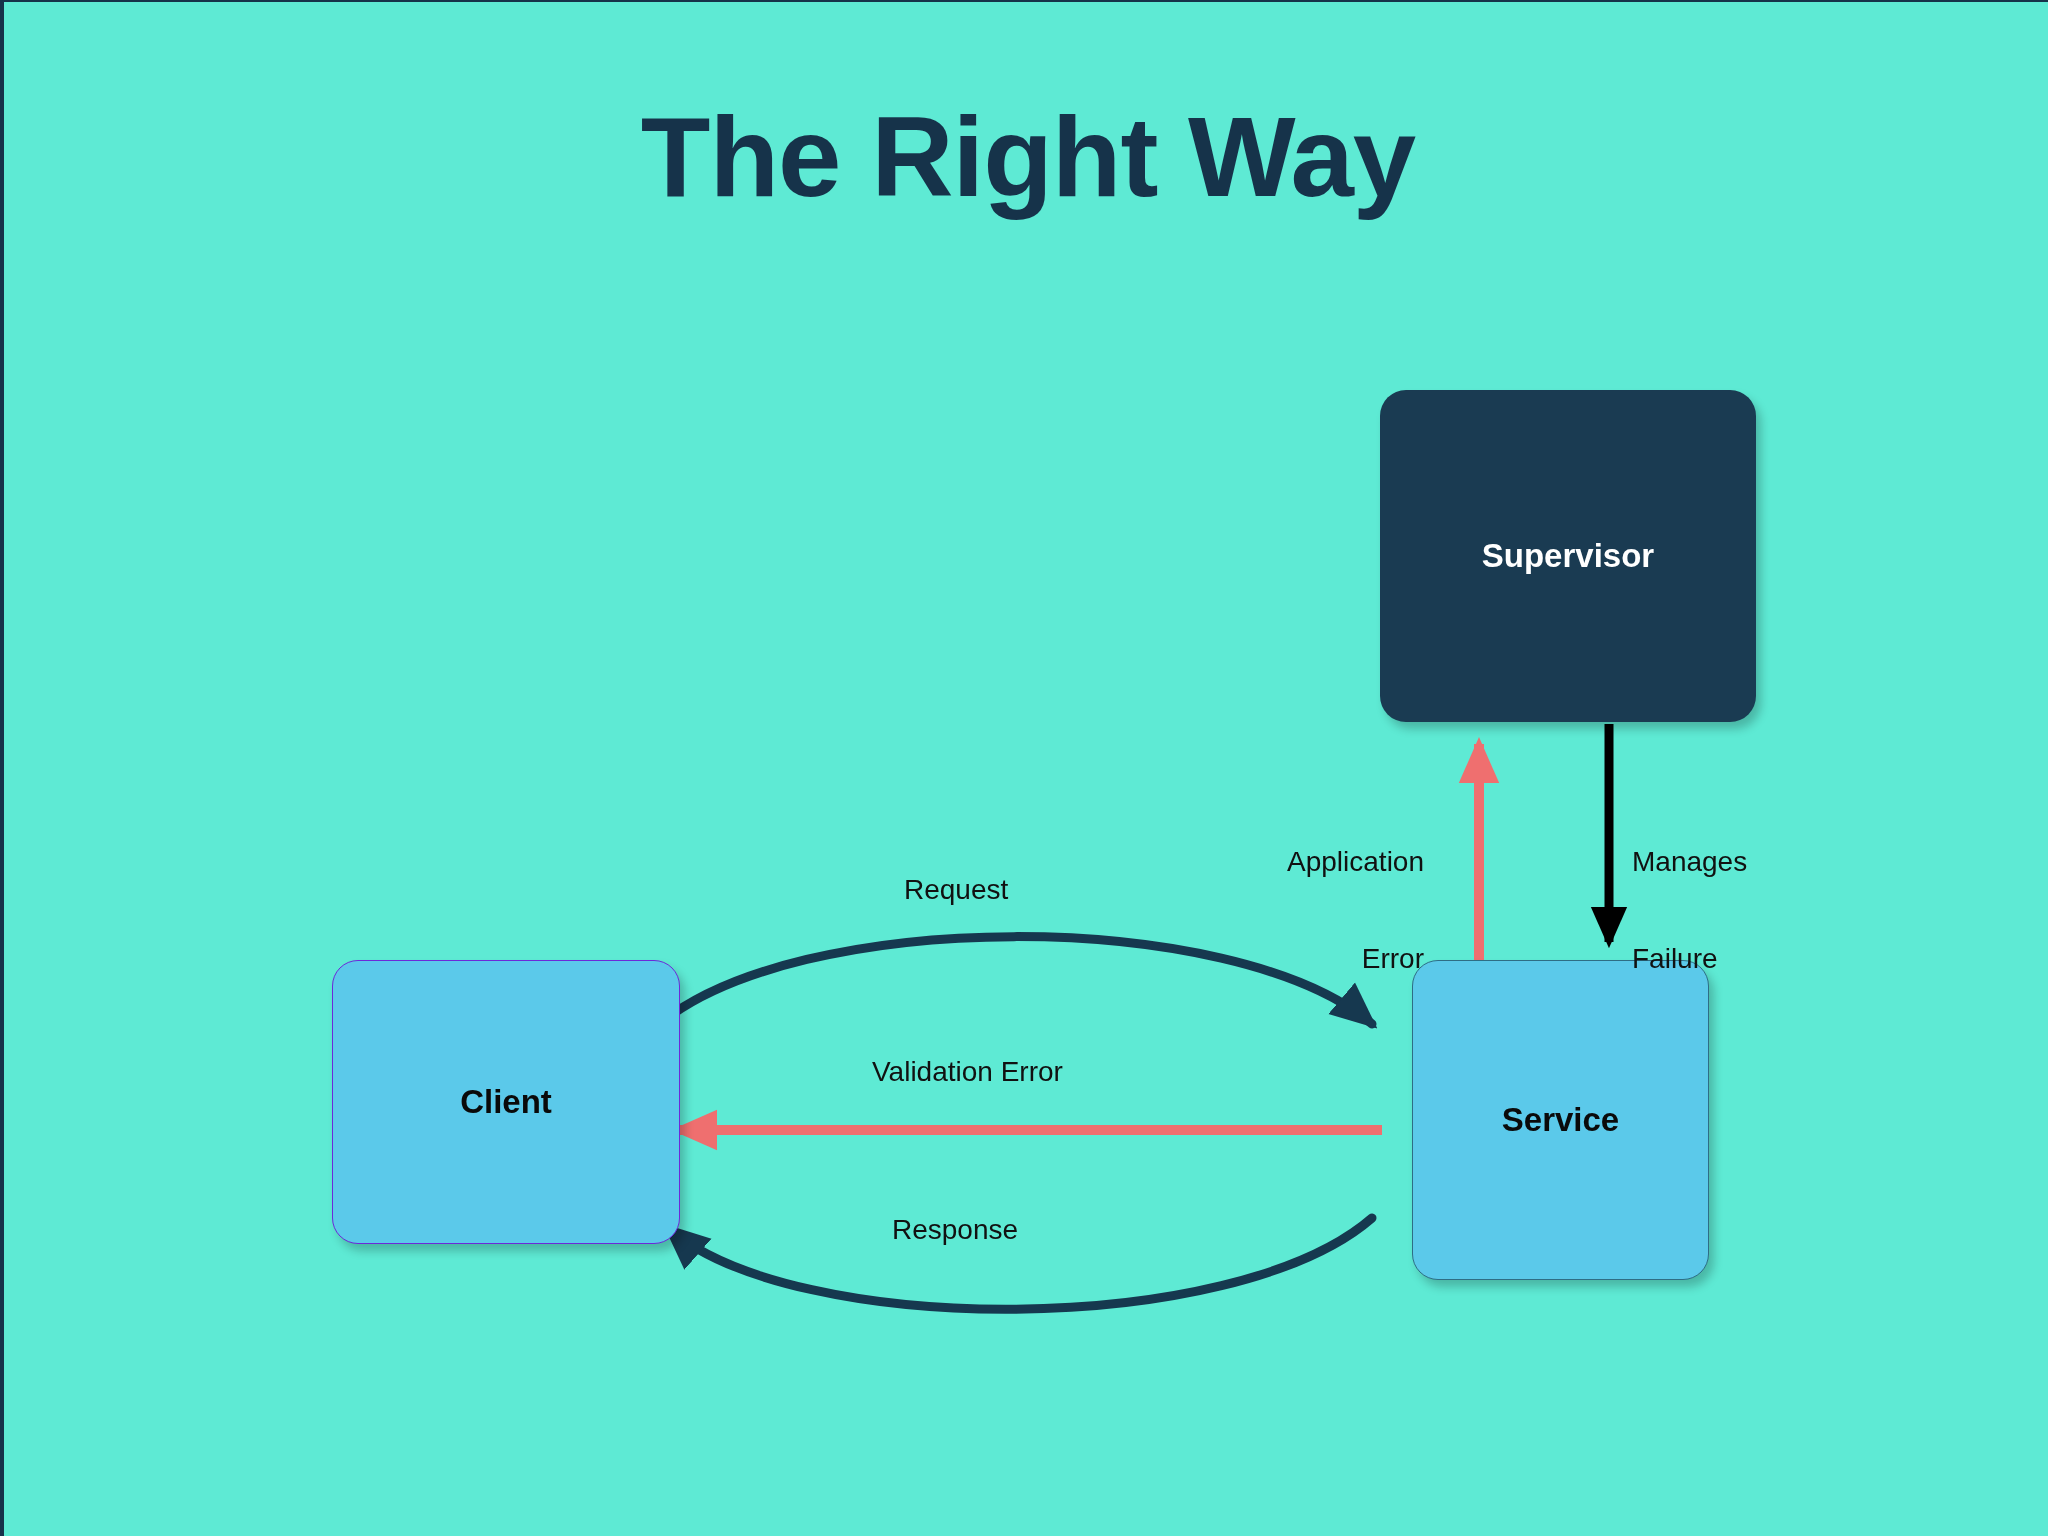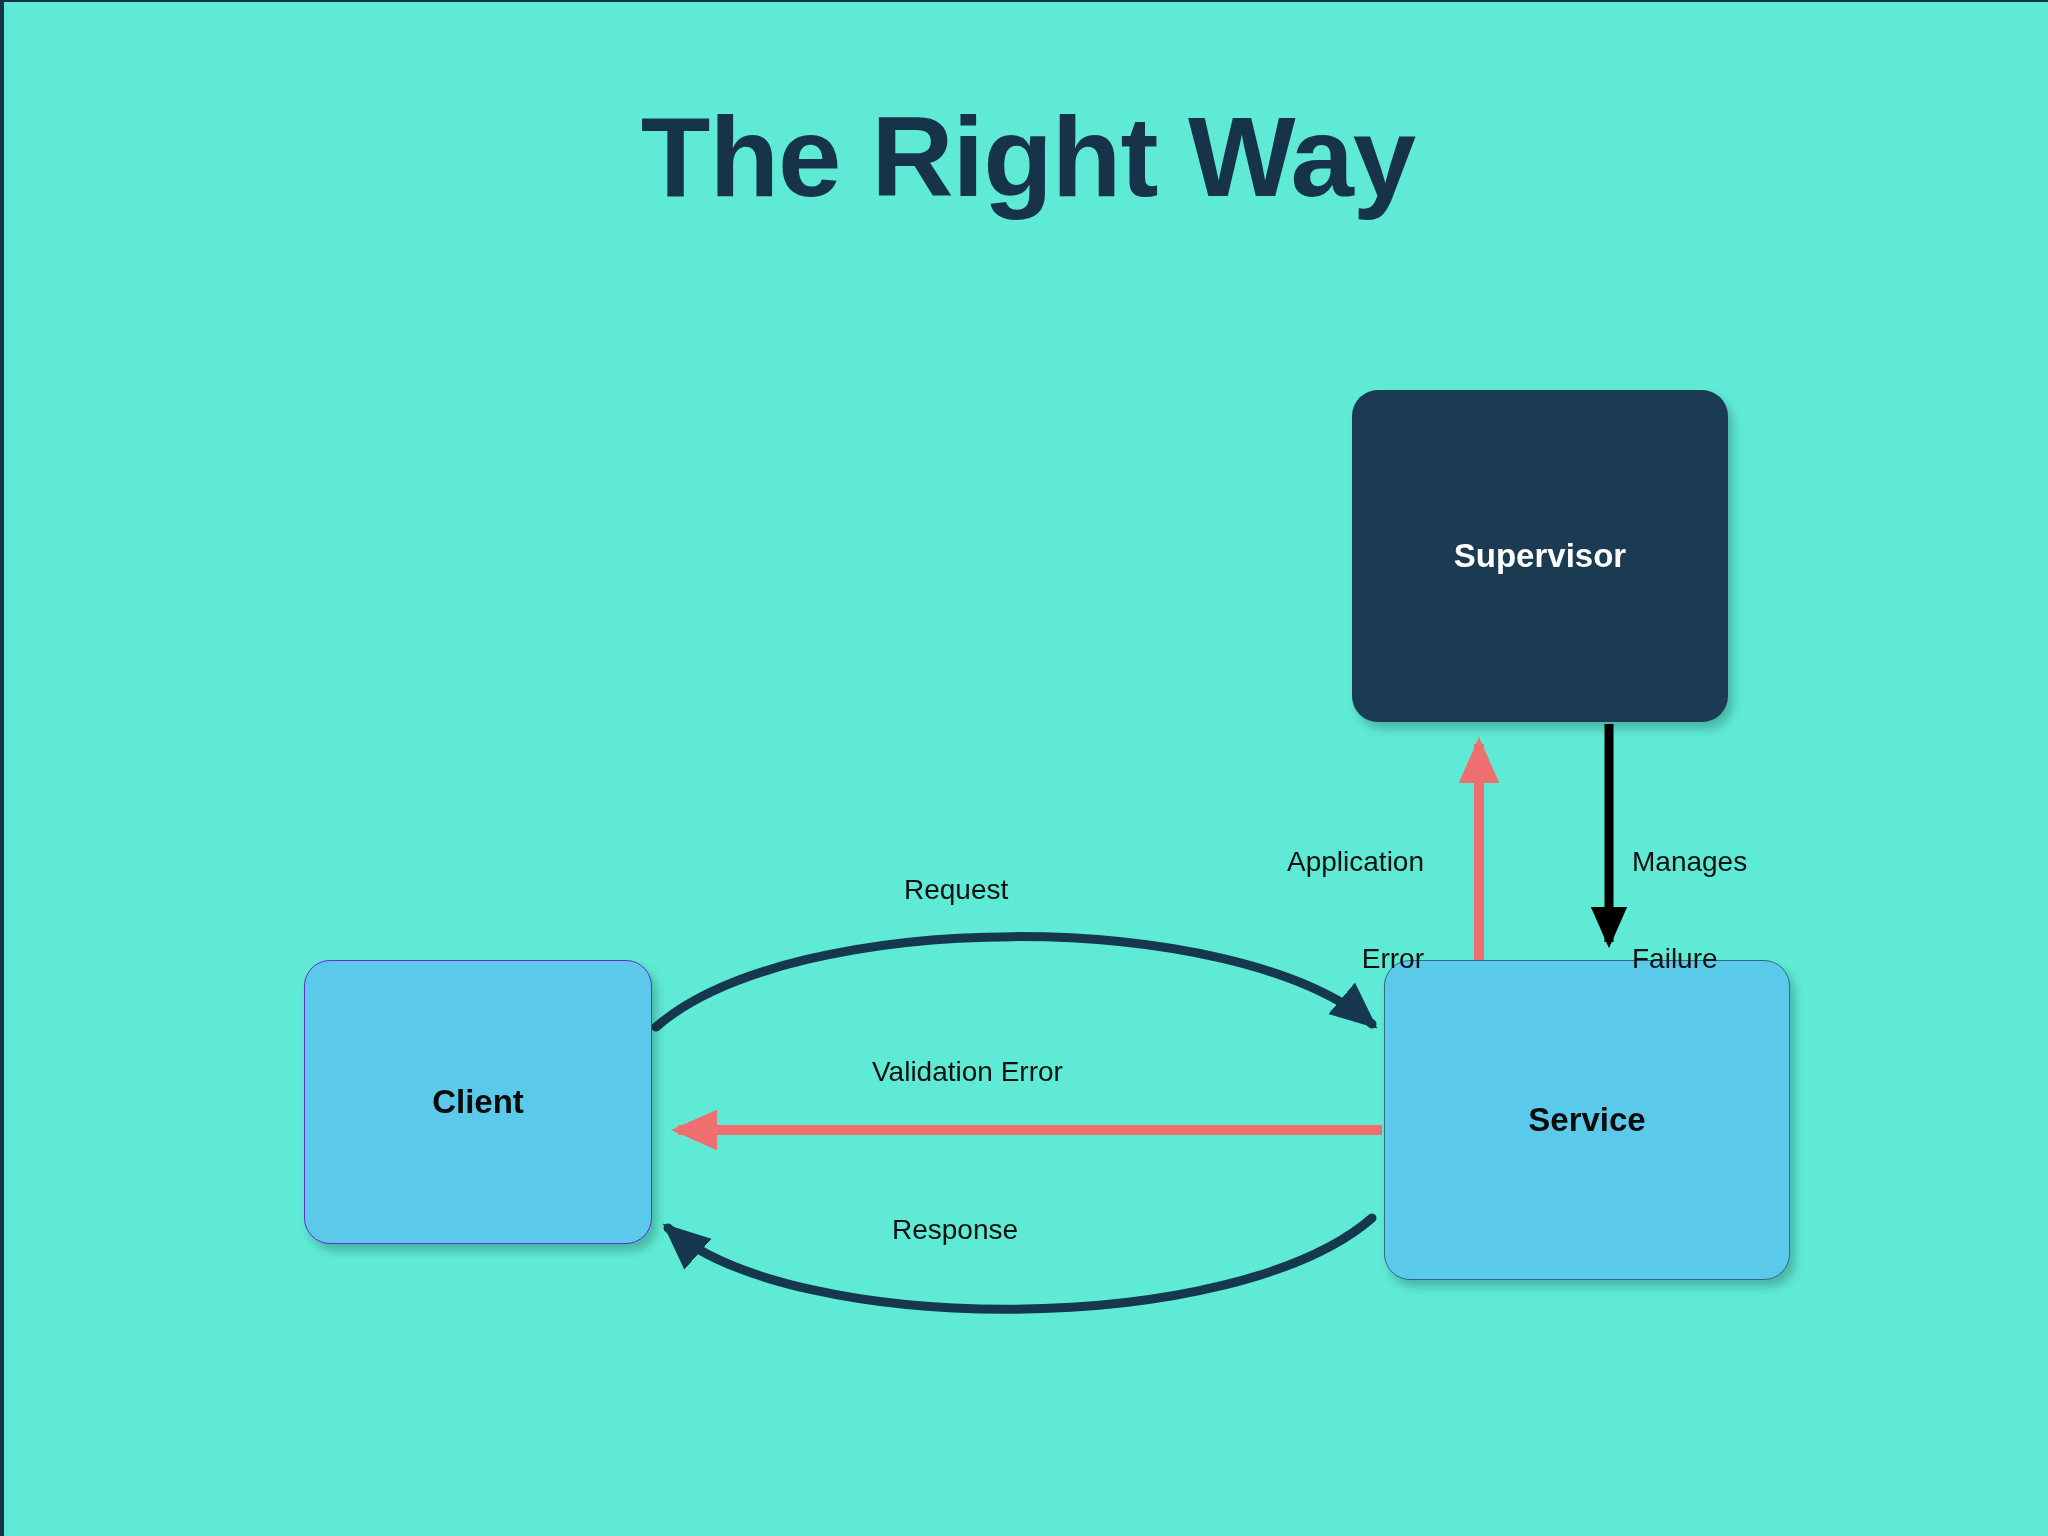--- a/index.html
+++ b/index.html
@@ -37,20 +37,21 @@
   }
   .node {
     position: absolute;
     border-radius: 26px;
     box-shadow: 5px 7px 10px rgba(0,0,0,0.22);
     display: flex;
     align-items: center;
     justify-content: center;
     font-weight: bold;
     box-sizing: border-box;
+    margin-left: 28px;
   }
   #node-supervisor {
     left: 1348px;
     top: 388px;
     width: 376px;
     height: 332px;
     background: #1a3b52;
     color: #ffffff;
     font-size: 33px;
   }
@@ -60,21 +61,21 @@
     width: 348px;
     height: 284px;
     background: #5bc9ea;
     color: #0a0a0a;
     font-size: 33px;
     border: 1px solid #6d28d9;
   }
   #node-service {
     left: 1380px;
     top: 958px;
-    width: 406px;
+    width: 297px;
     height: 320px;
     background: #5bc9ea;
     color: #0a0a0a;
     font-size: 33px;
     border: 1px solid #2e6d85;
   }
   svg#edges {
     position: absolute;
     left: 0;
     top: 0;

